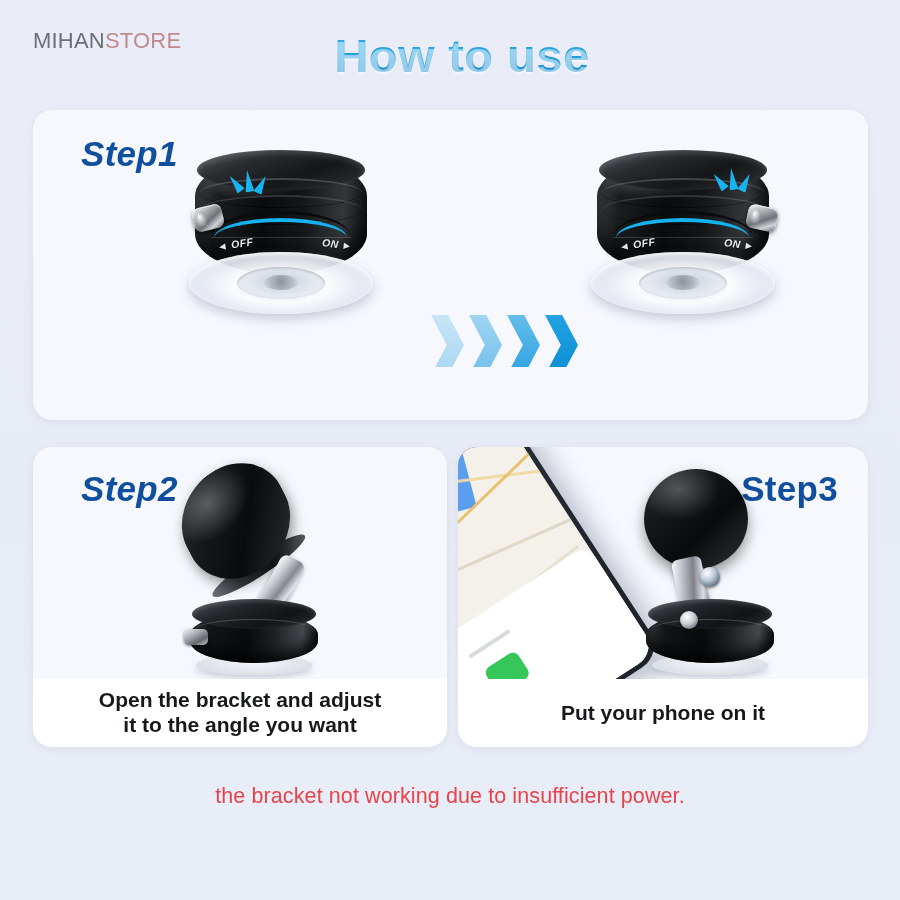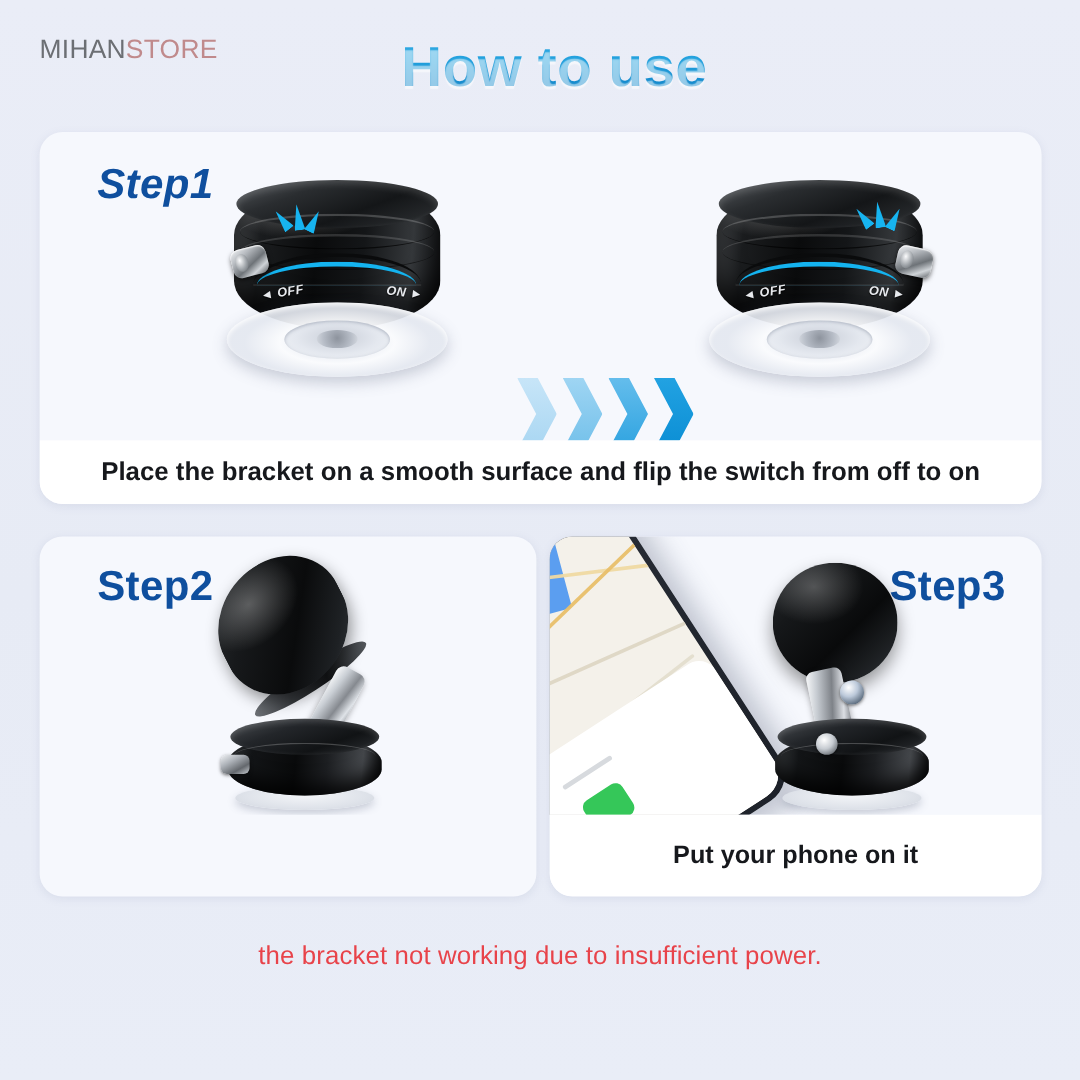--- a/index.html
+++ b/index.html
@@ -45,21 +45,21 @@
     border-radius: 19px;
     overflow: hidden;
     box-shadow: 0 2px 7px rgba(120,132,170,.13);
   }
   #card1 { left:33px; top:110px; width:835px; height:310px; }
   #card2 { left:33px; top:447px; width:414px; height:300px; }
   #card3 { left:458px; top:447px; width:410px; height:300px; }
 
   .stage { position:absolute; left:0; right:0; top:0; overflow:hidden; }
   #card1 .stage { height:257px;font-style:italic; }
-  #card2 .stage { height:232px; }
+  #card2 .stage { height:232px;font-style:italic; }
   #card3 .stage { height:232px; }
 
   .caption {
     position:absolute; left:0; right:0; bottom:0;
     background:#ffffff;
     display:flex; align-items:center; justify-content:center;
     text-align:center;
     color:#16181c;
     font-family:"Liberation Sans Narrow","Liberation Sans",sans-serif;
     font-weight:600;
@@ -392,21 +392,20 @@
             <i></i>
             <i></i>
             <i></i>
           </div>
         <div class="lbl-off">◄ OFF</div>
         <div class="lbl-on">ON ►</div>
         <div class="sucker"></div>
       </div>
     </div>
 
-    <div class="caption">Place the bracket on a smooth surface and flip the switch from off to on</div>
   </div>
 
   <div class="card" id="card2">
     <div class="stage">
       <div class="step-label" id="lbl2">Step2</div>
 
       <div id="bracket2">
         <div class="disc">
           <div class="rim"></div>
           <div class="face"></div>
@@ -416,20 +415,26 @@
         <div class="base-puck">
           <div class="bp-foot"></div>
           <div class="bp-side"></div>
           <div class="bp-top"></div>
           <div class="bp-ring"></div>
           <div class="side-knob"></div>
         </div>
       </div>
     </div>
 
+    <div class="caption">
+      <div>
+        <span>Open the bracket and adjust</span><br>
+        <span>it to the angle you want</span>
+      </div>
+    </div>
   </div>
 
   <div class="card" id="card3">
     <div class="stage">
       <div class="step-label" id="lbl3">Step3</div>
 
       <div class="phone">
         <div class="screen">
           <div class="map-water"></div>
           <div class="map-road r3"></div>

